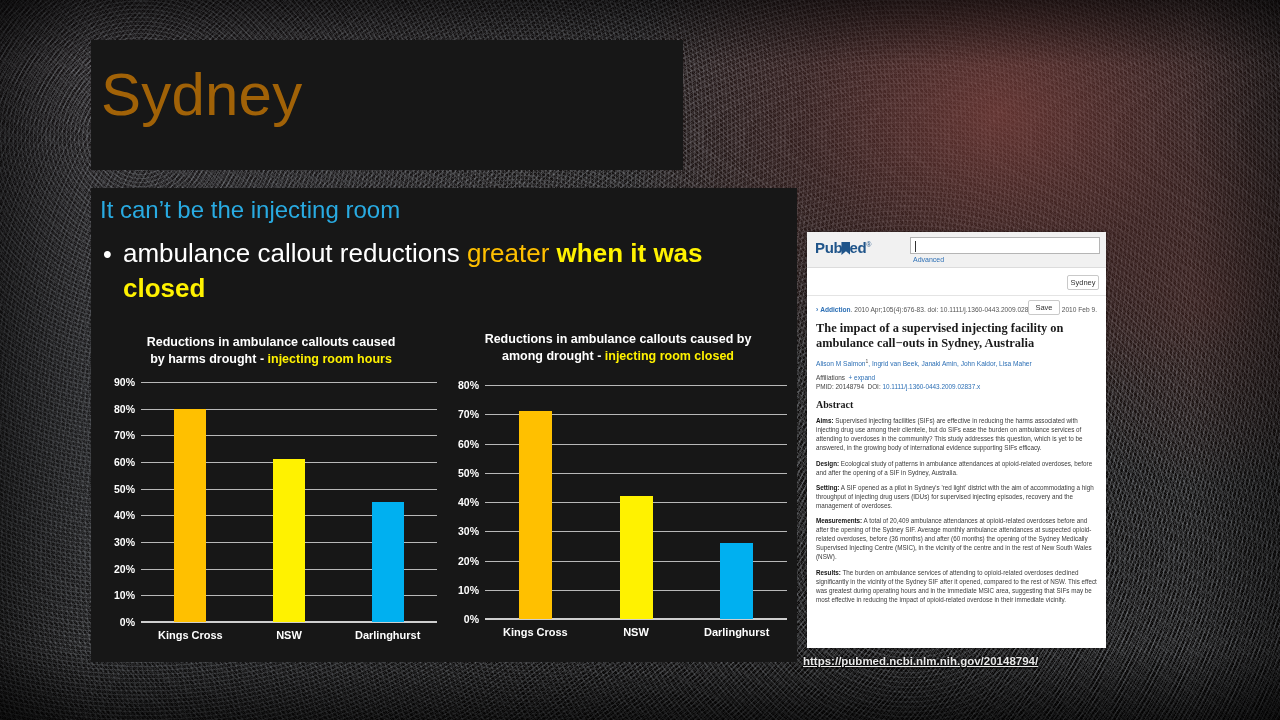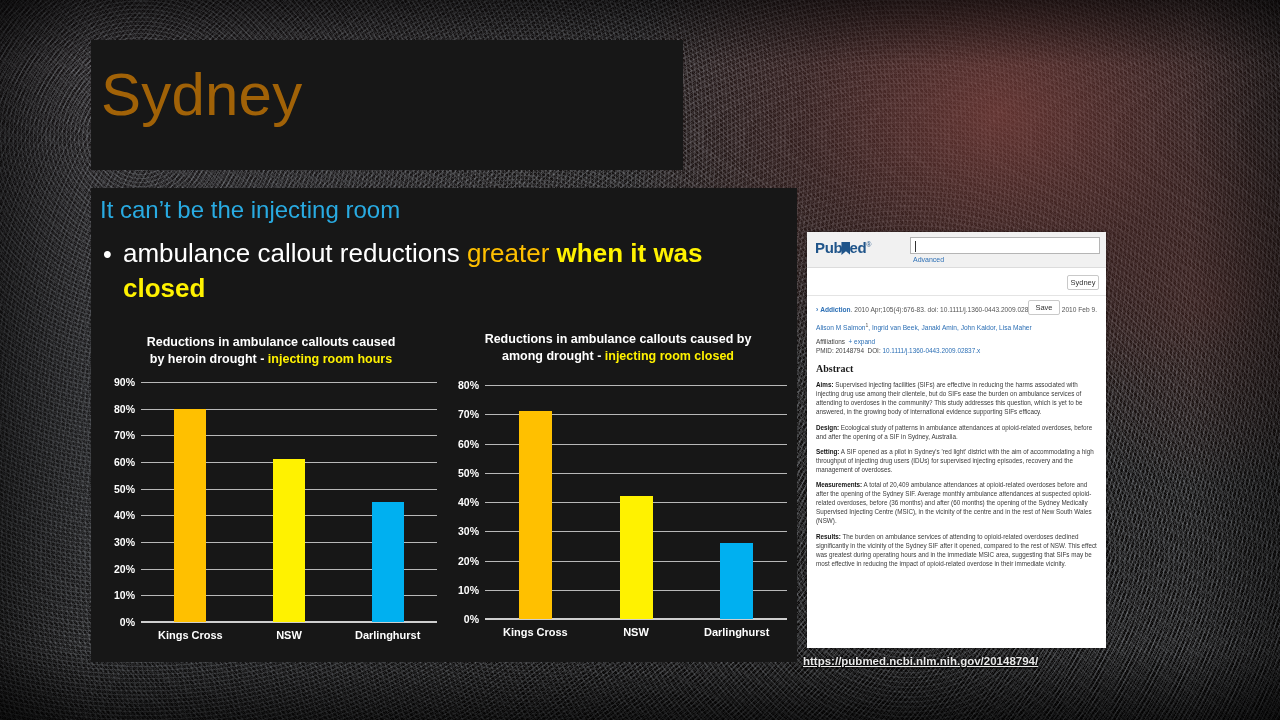--- a/index.html
+++ b/index.html
@@ -352,21 +352,21 @@
     <div id="bullet-row">
       <span id="bullet-dot">•</span>
       <span id="bullet-text"><span>ambulance callout reductions </span><span class="hl-amber">greater</span><span class="hl-yellow"> when it was closed</span></span>
     </div>
 
     <div id="charts">
 
       <div class="chart" id="chart-1">
         <div class="chart-title">
           <span>Reductions in ambulance callouts caused</span><br>
-          <span>by heroin drought - </span><span class="accent">injecting room hours</span>
+          <span>by harms drought - </span><span class="accent">injecting room hours</span>
         </div>
         <div class="plot">
           <div class="y-axis" id="c1-yaxis">
               <div class="y-tick" style="top: 0%;">90%</div>
               <div class="y-tick" style="top: 11.1111%;">80%</div>
               <div class="y-tick" style="top: 22.2222%;">70%</div>
               <div class="y-tick" style="top: 33.3333%;">60%</div>
               <div class="y-tick" style="top: 44.4444%;">50%</div>
               <div class="y-tick" style="top: 55.5556%;">40%</div>
               <div class="y-tick" style="top: 66.6667%;">30%</div>
@@ -469,20 +469,21 @@
       <div class="pm-btn" id="pm-btn-save">Save</div>
       <div class="pm-btn" id="pm-btn-email">Sydney</div>
     </div>
 
     <div id="pm-body">
 
       <div id="pm-citation">
         <span class="chev">›</span><span class="jrnl">Addiction</span><span>. 2010 Apr;105(4):676-83. doi: 10.1111/j.1360-0443.2009.02837.x. Epub 2010 Feb 9.</span>
       </div>
 
+      <div id="pm-title">The impact of a supervised injecting facility on ambulance call−outs in Sydney, Australia</div>
 
       <div id="pm-authors"><span>Alison M Salmon</span><span class="sup">1</span><span>, Ingrid van Beek, Janaki Amin, John Kaldor, Lisa Maher</span></div>
 
       <div id="pm-affil"><span>Affiliations</span>&nbsp;&nbsp;<span class="plus">+ expand</span></div>
 
       <div id="pm-ids"><span>PMID: 20148794</span>&nbsp;&nbsp;<span>DOI:</span>&nbsp;<span class="doi">10.1111/j.1360-0443.2009.02837.x</span></div>
 
       <div id="pm-abstract-head">Abstract</div>
 
       <div class="pm-para"><b>Aims:</b><span> Supervised injecting facilities (SIFs) are effective in reducing the harms associated with injecting drug use among their clientele, but do SIFs ease the burden on ambulance services of attending to overdoses in the community? This study addresses this question, which is yet to be answered, in the growing body of international evidence supporting SIFs efficacy.</span></div>

